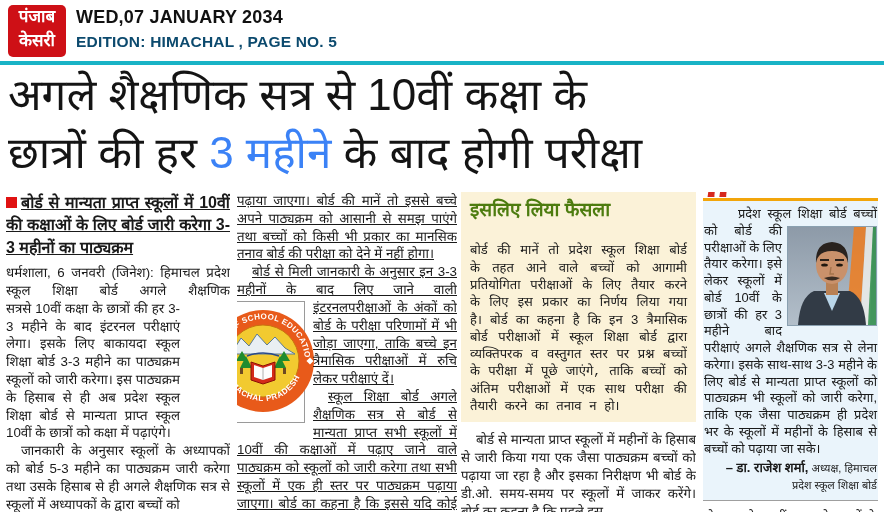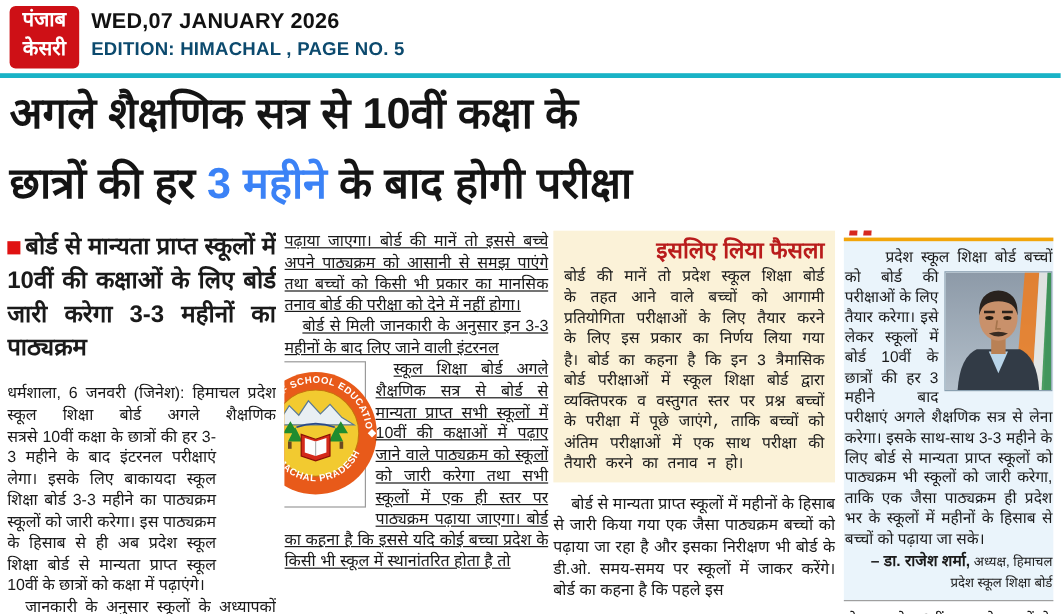--- a/index.html
+++ b/index.html
@@ -15,47 +15,47 @@
     background:#ce1016; border-radius:5px; color:#fff; text-align:center;
     font-weight:bold; font-size:17px; line-height:24px; padding-top:0;
   }
   .mast-text { position:absolute; left:76px; top:7px; }
   .mast-date { font-size:18px; font-weight:bold; color:#111; letter-spacing:.2px; }
   .mast-edition { font-size:15.5px; font-weight:bold; color:#0c4a6e; margin-top:5px; letter-spacing:.2px; }
   .teal-rule { position:absolute; left:0; top:61px; width:884px; height:4px; background:#19b3c6; }
 
   
   .headline { position:absolute; left:8px; top:66px; width:872px; height:122px;
-    font-weight:bold; font-size:36px; line-height:58px; color:#141414; white-space:nowrap; }
+    font-weight:normal; font-size:44px; line-height:58px; color:#141414; white-space:nowrap; }
   .hl-blue { color:#3b82f6; }
 
   
   .article { position:absolute; left:6px; top:192px; width:872px; height:320px; overflow:hidden;
     font-size:13.3px; line-height:1.34; text-align:justify; }
   .col { position:absolute; top:0; height:320px; overflow:hidden; }
   .col1 { left:0;   width:224px; }
   .col2 { left:231px; width:220px;text-decoration:underline; }
   .col3 { left:455px; width:235px; }
   .col4 { left:697px; width:175px; }
 
-  .lede { font-size:20px; font-weight:bold; line-height:1.4; margin-bottom:15px; }
+  .lede { font-size:16px; font-weight:bold; line-height:1.4; margin-bottom:5px;text-decoration:underline; }
   .lede-bullet { display:inline-block; width:11px; height:11px; background:#e01212; margin-right:4px; }
   .indent { text-indent:15px; }
 
   .cut-right { float:right; width:50px; height:116px; }
 
   
   .seal-box {
     float:left; width:114px; height:122px; margin:2px 8px 2px -46px;
     background:#fff; border:1px solid #9a9a9a; padding:2px;
   }
 
   
   .info-box { background:#fbf2d8; padding:5px 9px 7px 9px; margin-bottom:9px; }
-  .info-title { font-size:19px; font-weight:bold; text-align:right; margin-bottom:0; color:#b91c1c; }
+  .info-title { font-size:19px; font-weight:bold; text-align:left; margin-bottom:20px; color:#4d7c0f; }
   .info-body { font-size:13px; line-height:1.33; text-align:justify;font-family:Liberation Mono, monospace; }
 
   
   .quote-box {
     margin-top:6px; background:#eaf4fb; border-top:3px solid #f2a50a;
     border-bottom:1px solid #9f9f9f; padding:5px 1px 6px 1px;
     font-size:12.9px; line-height:1.3; position:relative;
   }
   .quote-glyph {
     float:left; font-family:"DejaVu Serif",serif; font-weight:bold;
@@ -70,37 +70,37 @@
 </style>
 </head>
 <body>
 
 <div class="masthead">
   <div class="paper-logo">
     <div>पंजाब</div>
     <div>केसरी</div>
   </div>
   <div class="mast-text">
-    <div class="mast-date">WED,07 JANUARY 2026</div>
+    <div class="mast-date">WED,07 JANUARY 2034</div>
     <div class="mast-edition">EDITION: HIMACHAL , PAGE NO. 5</div>
   </div>
 </div>
 <div class="teal-rule"></div>
 
 <div class="headline">
   <div>अगले शैक्षणिक सत्र से 10वीं कक्षा के</div>
   <div><span>छात्रों की हर </span><span class="hl-blue">3 महीने</span><span> के बाद होगी परीक्षा</span></div>
 </div>
 
 <div class="article">
 
   <div class="col col1">
     <div class="lede"><span class="lede-bullet"></span><span>बोर्ड से मान्यता प्राप्त स्कूलों में 10वीं की कक्षाओं के लिए बोर्ड जारी करेगा 3-3 महीनों का पाठ्यक्रम</span></div>
     <p><span>धर्मशाला, 6 जनवरी (जिनेश): हिमाचल प्रदेश स्कूल शिक्षा बोर्ड अगले शैक्षणिक सत्र</span><span class="cut-right"></span><span>से 10वीं कक्षा के छात्रों की हर 3-3 महीने के बाद इंटरनल परीक्षाएं लेगा। इसके लिए बाकायदा स्कूल शिक्षा बोर्ड 3-3 महीने का पाठ्यक्रम स्कूलों को जारी करेगा। इस पाठ्यक्रम के हिसाब से ही अब प्रदेश स्कूल शिक्षा बोर्ड से मान्यता प्राप्त स्कूल 10वीं के छात्रों को कक्षा में पढ़ाएंगे।</span></p>
-    <p class="indent">जानकारी के अनुसार स्कूलों के अध्यापकों को बोर्ड 3-4 महीने का पाठ्यक्रम जारी करेगा तथा उसके हिसाब से ही अगले शैक्षणिक सत्र से स्कूलों में अध्यापकों के द्वारा बच्चों को</p>
+    <p class="indent">जानकारी के अनुसार स्कूलों के अध्यापकों को बोर्ड 5-3 महीने का पाठ्यक्रम जारी करेगा तथा उसके हिसाब से ही अगले शैक्षणिक सत्र से स्कूलों में अध्यापकों के द्वारा बच्चों को</p>
   </div>
 
   <div class="col col2">
     <p>पढ़ाया जाएगा। बोर्ड की मानें तो इससे बच्चे अपने पाठ्यक्रम को आसानी से समझ पाएंगे तथा बच्चों को किसी भी प्रकार का मानसिक तनाव बोर्ड की परीक्षा को देने में नहीं होगा।</p>
     <p class="indent"><span>बोर्ड से मिली जानकारी के अनुसार इन 3-3 महीनों के बाद लिए जाने वाली इंटरनल</span><span class="seal-box"><svg width="108" height="114" viewBox="0 0 108 114">
         <circle cx="54" cy="57" r="51" fill="#e85a1a"></circle>
         <circle cx="54" cy="57" r="36" fill="#f2ca30" stroke="#c8730f" stroke-width="1"></circle>
         <path d="M22,50 L32,34 L40,42 L48,30 L58,41 L66,33 L76,44 L86,50 Z" fill="#e9eff3" stroke="#5a7a95" stroke-width="1"></path>
         <path d="M27,57 L33,47 L39,57 Z M31,64 L37,52 L43,64 Z" fill="#1f8c2f"></path>
         <path d="M65,64 L71,52 L77,64 Z M69,57 L75,47 L81,57 Z" fill="#1f8c2f"></path>
@@ -111,21 +111,21 @@
         <line x1="54" y1="64" x2="54" y2="76" stroke="#b0b0b0" stroke-width="1"></line>
         <path d="M38,52 Q54,46 70,52" fill="none" stroke="#2a4a8a" stroke-width="1.4"></path>
         <rect x="4.5" y="54.5" width="5" height="5" fill="#ffffff" transform="rotate(45 7 57)"></rect>
         <rect x="98.5" y="54.5" width="5" height="5" fill="#ffffff" transform="rotate(45 101 57)"></rect>
         <defs>
           <path id="arcTop" d="M 12,57 A 42,42 0 1 1 96,57"></path>
           <path id="arcBot" d="M 14,57 A 40,40 0 0 0 94,57"></path>
         </defs>
         <text fill="#ffffff" font-size="8" font-weight="bold" letter-spacing="0.4"><textPath href="#arcTop" startOffset="50%" text-anchor="middle">BOARD OF SCHOOL EDUCATION</textPath></text>
         <text fill="#ffffff" font-size="8" font-weight="bold" letter-spacing="0.6"><textPath href="#arcBot" startOffset="50%" text-anchor="middle">HIMACHAL PRADESH</textPath></text>
-      </svg></span></p>
+      </svg></span><span>परीक्षाओं के अंकों को बोर्ड के परीक्षा परिणामों में भी जोड़ा जाएगा, ताकि बच्चे इन त्रैमासिक परीक्षाओं में रुचि लेकर परीक्षाएं दें।</span></p>
     <p class="indent">स्कूल शिक्षा बोर्ड अगले शैक्षणिक सत्र से बोर्ड से मान्यता प्राप्त सभी स्कूलों में 10वीं की कक्षाओं में पढ़ाए जाने वाले पाठ्यक्रम को स्कूलों को जारी करेगा तथा सभी स्कूलों में एक ही स्तर पर पाठ्यक्रम पढ़ाया जाएगा। बोर्ड का कहना है कि इससे यदि कोई बच्चा प्रदेश के किसी भी स्कूल में स्थानांतरित होता है तो</p>
   </div>
 
   <div class="col col3">
     <div class="info-box">
       <div class="info-title">इसलिए लिया फैसला</div>
       <div class="info-body">बोर्ड की मानें तो प्रदेश स्कूल शिक्षा बोर्ड के तहत आने वाले बच्चों को आगामी प्रतियोगिता परीक्षाओं के लिए तैयार करने के लिए इस प्रकार का निर्णय लिया गया है। बोर्ड का कहना है कि इन 3 त्रैमासिक बोर्ड परीक्षाओं में स्कूल शिक्षा बोर्ड द्वारा व्यक्तिपरक व वस्तुगत स्तर पर प्रश्न बच्चों के परीक्षा में पूछे जाएंगे, ताकि बच्चों को अंतिम परीक्षाओं में एक साथ परीक्षा की तैयारी करने का तनाव न हो।</div>
     </div>
     <p class="indent">बोर्ड से मान्यता प्राप्त स्कूलों में महीनों के हिसाब से जारी किया गया एक जैसा पाठ्यक्रम बच्चों को पढ़ाया जा रहा है और इसका निरीक्षण भी बोर्ड के डी.ओ. समय-समय पर स्कूलों में जाकर करेंगे। बोर्ड का कहना है कि पहले इस</p>
   </div>

